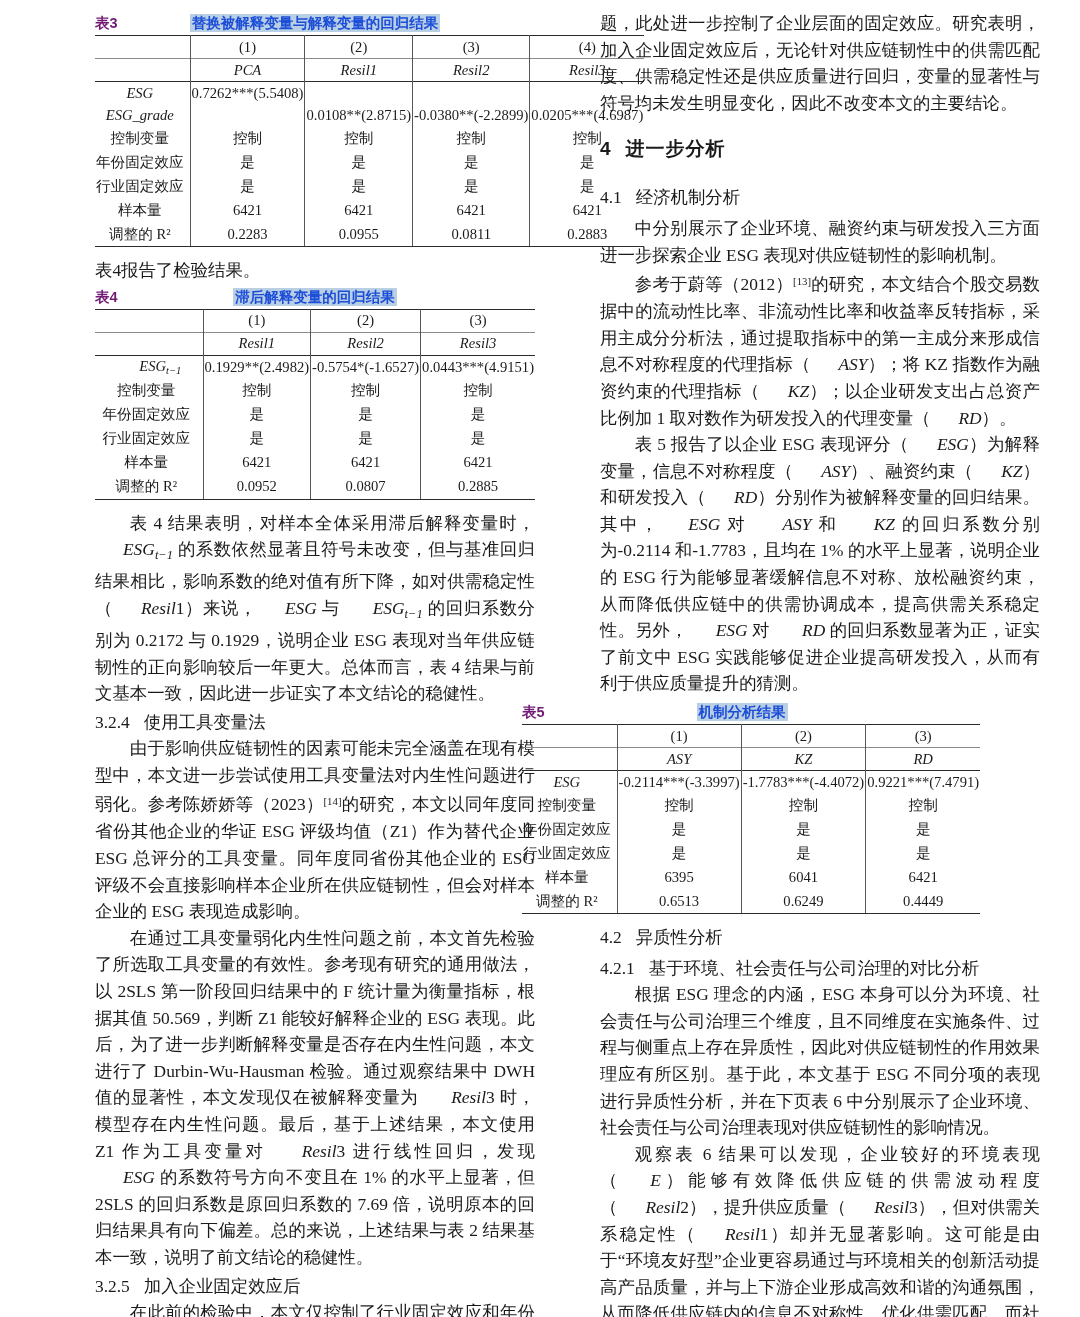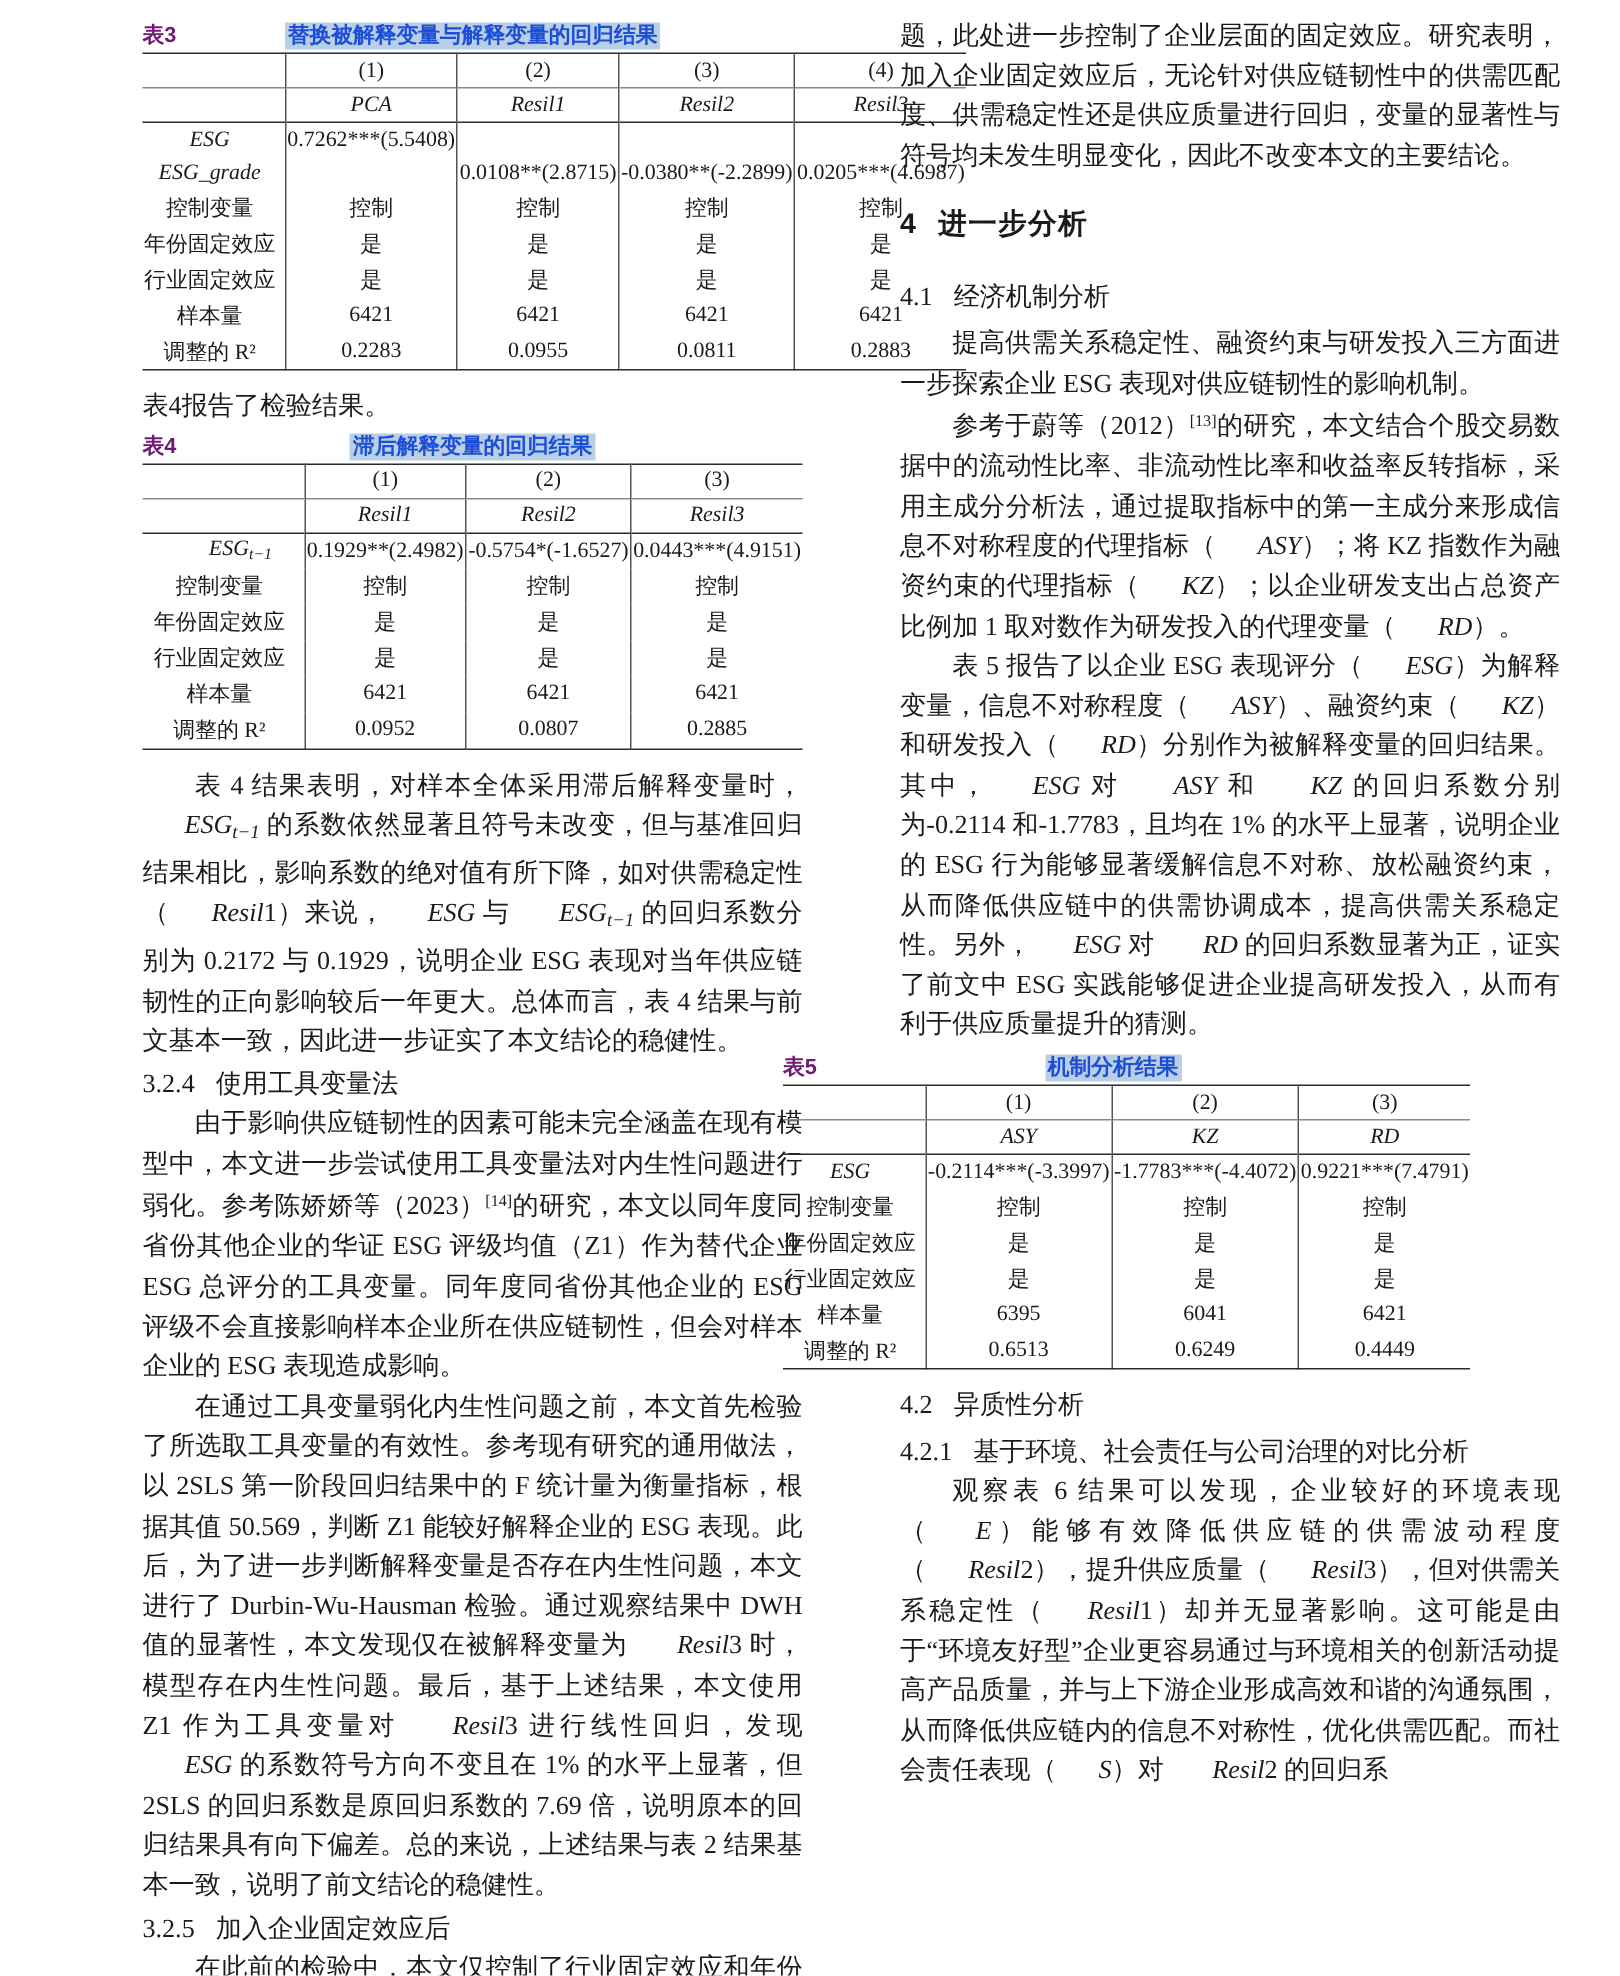--- a/index.html
+++ b/index.html
@@ -279,21 +279,21 @@
     </div>
 
     <div class="col col-right">
 
       <p class="body noindent">题，此处进一步控制了企业层面的固定效应。研究表明，加入企业固定效应后，无论针对供应链韧性中的供需匹配度、供需稳定性还是供应质量进行回归，变量的显著性与符号均未发生明显变化，因此不改变本文的主要结论。</p>
 
       <div class="h1"><span class="num">4</span><span>进一步分析</span></div>
 
       <div class="h2"><span class="num">4.1</span><span>经济机制分析</span></div>
 
-      <p class="body">提高供需关系稳定性、融资约束与研发投入三方面进一步探索企业 ESG 表现对供应链韧性的影响机制。</p>
+      <p class="body">中分别展示了企业环境、融资约束与研发投入三方面进一步探索企业 ESG 表现对供应链韧性的影响机制。</p>
 
       <p class="body"><span>参考于蔚等（2012）</span><span class="sup">[13]</span><span>的研究，本文结合个股交易数据中的流动性比率、非流动性比率和收益率反转指标，采用主成分分析法，通过提取指标中的第一主成分来形成信息不对称程度的代理指标（</span><span class="it">ASY</span><span>）；将 KZ 指数作为融资约束的代理指标（</span><span class="it">KZ</span><span>）；以企业研发支出占总资产比例加 1 取对数作为研发投入的代理变量（</span><span class="it">RD</span><span>）。</span></p>
 
       <p class="body"><span>表 5 报告了以企业 ESG 表现评分（</span><span class="it">ESG</span><span>）为解释变量，信息不对称程度（</span><span class="it">ASY</span><span>）、融资约束（</span><span class="it">KZ</span><span>）和研发投入（</span><span class="it">RD</span><span>）分别作为被解释变量的回归结果。其中，</span><span class="it">ESG</span><span> 对 </span><span class="it">ASY</span><span> 和 </span><span class="it">KZ</span><span> 的回归系数分别为-0.2114 和-1.7783，且均在 1% 的水平上显著，说明企业的 ESG 行为能够显著缓解信息不对称、放松融资约束，从而降低供应链中的供需协调成本，提高供需关系稳定性。另外，</span><span class="it">ESG</span><span> 对 </span><span class="it">RD</span><span> 的回归系数显著为正，证实了前文中 ESG 实践能够促进企业提高研发投入，从而有利于供应质量提升的猜测。</span></p>
 
       <div class="tbl-block tbl-wide" style="margin-top:6px">
         <div class="tbl-head">
           <div class="tbl-no">表5</div>
           <div class="tbl-title"><span>机制分析结果</span></div>
         </div>
@@ -348,18 +348,19 @@
             <td class="cell last">0.4449</td>
           </tr>
         </tbody>
           </table>
       </div>
 
       <div class="h2" style="margin-top:2px"><span class="num">4.2</span><span>异质性分析</span></div>
 
       <div class="h3"><span class="num">4.2.1</span><span>基于环境、社会责任与公司治理的对比分析</span></div>
 
+      <p class="body">根据 ESG 理念的内涵，ESG 本身可以分为环境、社会责任与公司治理三个维度，且不同维度在实施条件、过程与侧重点上存在异质性，因此对供应链韧性的作用效果理应有所区别。基于此，本文基于 ESG 不同分项的表现进行异质性分析，并在下页表 6 中分别展示了企业环境、社会责任与公司治理表现对供应链韧性的影响情况。</p>
 
       <p class="body"><span>观察表 6 结果可以发现，企业较好的环境表现（</span><span class="it">E</span><span>）能够有效降低供应链的供需波动程度（</span><span class="it">Resil</span><span>2），提升供应质量（</span><span class="it">Resil</span><span>3），但对供需关系稳定性（</span><span class="it">Resil</span><span>1）却并无显著影响。这可能是由于“环境友好型”企业更容易通过与环境相关的创新活动提高产品质量，并与上下游企业形成高效和谐的沟通氛围，从而降低供应链内的信息不对称性，优化供需匹配。而社会责任表现（</span><span class="it">S</span><span>）对 </span><span class="it">Resil</span><span>2 的回归系</span></p>
     </div>
 
   </div>
 </div>
 
 </body></html>

